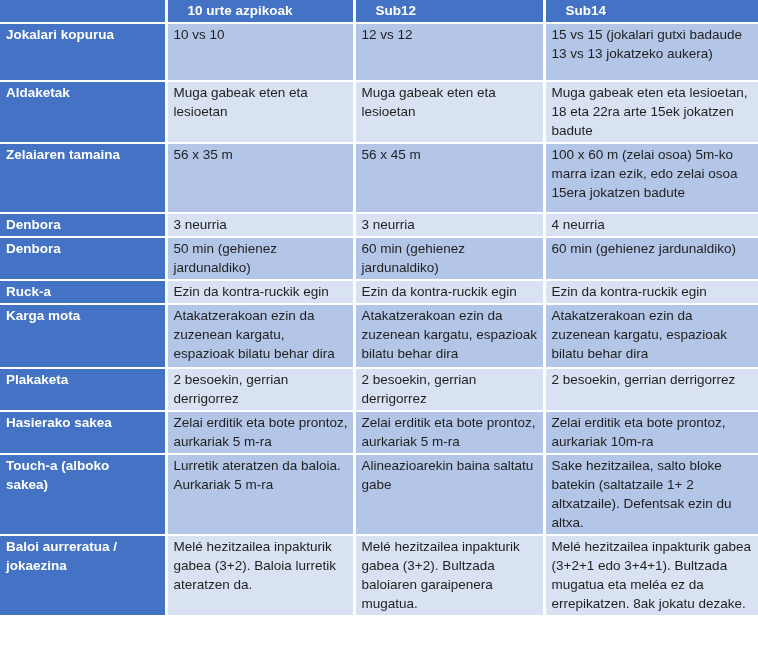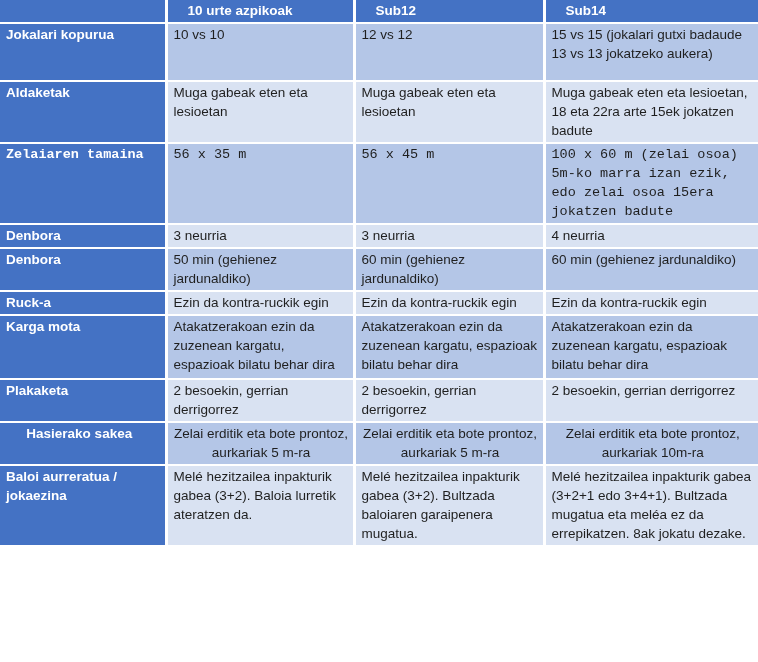--- a/index.html
+++ b/index.html
@@ -30,27 +30,27 @@
     background: #4472C4; color: #ffffff; font-weight: bold;
     padding-right: 12px;
     margin-top: 20px;
   }
   td.data { color: #1F1F1F; margin-top: 24px; }
   tr.band-m td.data { background: #B4C6E7; }
   tr.band-l td.data { background: #D9E2F2; }
   
   tbody tr:nth-child(1)  td { height: 58px; }
   tbody tr:nth-child(2)  td { height: 56px; }
-  tbody tr:nth-child(3)  td { height: 63px; font-family: Liberation Mono, monospace; }
+  tbody tr:nth-child(3)  td { height: 70px; }
   tbody tr:nth-child(4)  td { height: 20px; }
   tbody tr:nth-child(5)  td { height: 40px; }
   tbody tr:nth-child(6)  td { height: 23px; }
   tbody tr:nth-child(7)  td { height: 64px; }
   tbody tr:nth-child(8)  td { height: 43px; }
-  tbody tr:nth-child(9)  td { height: 40px; text-align: center; }
+  tbody tr:nth-child(9)  td { height: 40px; }
   tbody tr:nth-child(10) td { height: 39px; }
   tbody tr:nth-child(11) td { height: 78px; }
   tbody tr:nth-child(12) td { height: 95px; }
   tbody tr:nth-child(13) td { height: 40px; }
 </style>
 </head>
 <body>
 
 <div class="page">
   <table class="rules">
@@ -116,20 +116,26 @@
         <td class="data">2 besoekin, gerrian derrigorrez</td>
         <td class="data">2 besoekin, gerrian derrigorrez</td>
         <td class="data">2 besoekin, gerrian derrigorrez</td>
       </tr>
       <tr class="band-m">
         <td class="label">Hasierako sakea</td>
         <td class="data">Zelai erditik eta bote prontoz, aurkariak 5 m-ra</td>
         <td class="data">Zelai erditik eta bote prontoz, aurkariak 5 m-ra</td>
         <td class="data">Zelai erditik eta bote prontoz, aurkariak 10m-ra</td>
       </tr>
+      <tr class="band-m">
+        <td class="label">Touch-a (alboko sakea)</td>
+        <td class="data">Lurretik ateratzen da baloia. Aurkariak 5 m-ra</td>
+        <td class="data">Alineazioarekin baina saltatu gabe</td>
+        <td class="data">Sake hezitzailea, salto bloke batekin (saltatzaile 1+ 2 altxatzaile). Defentsak ezin du altxa.</td>
+      </tr>
       <tr class="band-l">
         <td class="label">Baloi aurreratua / jokaezina</td>
         <td class="data">Melé hezitzailea inpakturik gabea (3+2). Baloia lurretik ateratzen da.</td>
         <td class="data">Melé hezitzailea inpakturik gabea (3+2). Bultzada baloiaren garaipenera mugatua.</td>
         <td class="data">Melé hezitzailea inpakturik gabea (3+2+1 edo 3+4+1). Bultzada mugatua eta meléa ez da errepikatzen. 8ak jokatu dezake.</td>
       </tr>
 
     </tbody>
   </table>
 </div>

